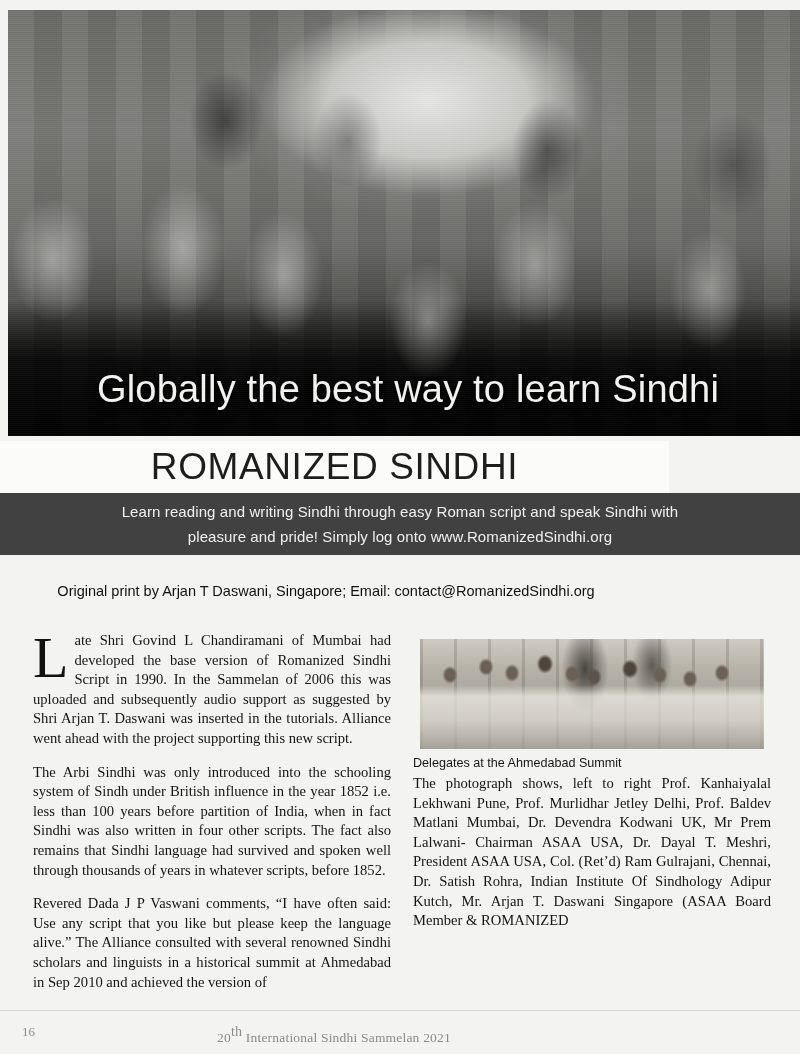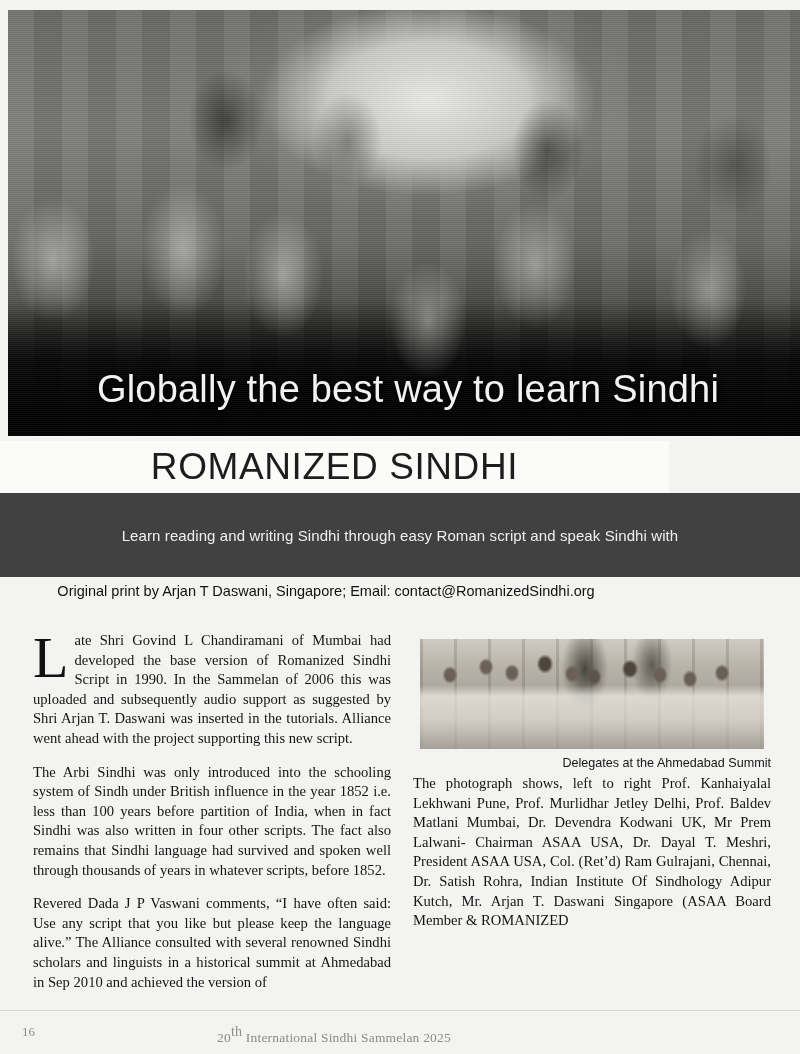--- a/index.html
+++ b/index.html
@@ -99,21 +99,21 @@
     color: #1d1d1d;
     letter-spacing: 0.6px;
   }
 
   
   .band-sub {
     position: absolute;
     left: 0;
     top: 493px;
     width: 800px;
-    height: 84px;
+    height: 62px;
     background: #414141;
     display: flex;
     flex-direction: column;
     align-items: center;
     justify-content: center;
   }
   .band-sub-line {
     font-family: "Liberation Sans", sans-serif;
     font-size: 15px;
     color: #f0f0ee;
@@ -211,21 +211,21 @@
       radial-gradient(ellipse 11px 13px at 174px 38px, #5c544a 0 42%, rgba(0,0,0,0) 70%),
       radial-gradient(ellipse 12px 14px at 210px 30px, #4e463c 0 42%, rgba(0,0,0,0) 70%),
       radial-gradient(ellipse 11px 13px at 240px 36px, #6a6055 0 42%, rgba(0,0,0,0) 70%),
       radial-gradient(ellipse 11px 13px at 270px 40px, #6a6055 0 42%, rgba(0,0,0,0) 70%),
       radial-gradient(ellipse 11px 13px at 302px 34px, #6a6055 0 42%, rgba(0,0,0,0) 70%),
       
       linear-gradient(to bottom, rgba(0,0,0,0) 42%, rgba(246,244,238,0.66) 52%, rgba(240,237,230,0.62) 74%, rgba(190,185,176,0.5) 100%);
   }
   .delegates-caption {
     margin-top: 7px;
-    text-align: right;
+    text-align: left;
     font-family: "Liberation Sans", sans-serif;
     font-size: 12.6px;
     color: #161616;
   }
 
   
   .footer-rule {
     position: absolute;
     left: 0;
     top: 1010px;
@@ -274,20 +274,21 @@
     <div class="hero-grain"></div>
     <div class="hero-title">Globally the best way to learn Sindhi</div>
   </div>
 
   <div class="band-title">
     <div class="band-title-text">ROMANIZED SINDHI</div>
   </div>
 
   <div class="band-sub">
     <div class="band-sub-line">Learn reading and writing Sindhi through easy Roman script and speak Sindhi with</div>
+    <div class="band-sub-line">pleasure and pride! Simply log onto www.RomanizedSindhi.org</div>
   </div>
 
   <div class="credits">
     <div class="credits-line">Original print by Arjan T Daswani, Singapore; Email: contact@RomanizedSindhi.org</div>
   </div>
 
   <div class="cols">
 
     <div class="col">
       <p class="dropcap-para"><span class="dropcap">L</span><span>ate Shri Govind L Chandiramani of Mumbai had developed the base version of Romanized Sindhi Script in 1990. In the Sammelan of 2006 this was uploaded and subsequently audio support as suggested by Shri Arjan T. Daswani was inserted in the tutorials. Alliance went ahead with the project supporting this new script.</span></p>
@@ -303,16 +304,16 @@
       </div>
 
       <p>The photograph shows, left to right Prof. Kanhaiyalal Lekhwani Pune, Prof. Murlidhar Jetley Delhi, Prof. Baldev Matlani Mumbai, Dr. Devendra Kodwani UK, Mr Prem Lalwani- Chairman ASAA USA, Dr. Dayal T. Meshri, President ASAA USA, Col. (Ret’d) Ram Gulrajani, Chennai, Dr. Satish Rohra, Indian Institute Of Sindhology Adipur Kutch, Mr. Arjan T. Daswani Singapore (ASAA Board Member &amp; ROMANIZED</p>
     </div>
 
   </div>
 
   <div class="footer-rule"></div>
   <div class="footer">
     <div class="footer-page">16</div>
-    <div class="footer-center"><span>20</span><sup>th</sup><span> International Sindhi Sammelan 2025</span></div>
+    <div class="footer-center"><span>20</span><sup>th</sup><span> International Sindhi Sammelan 2021</span></div>
   </div>
 
 </div>
 
 </body></html>

